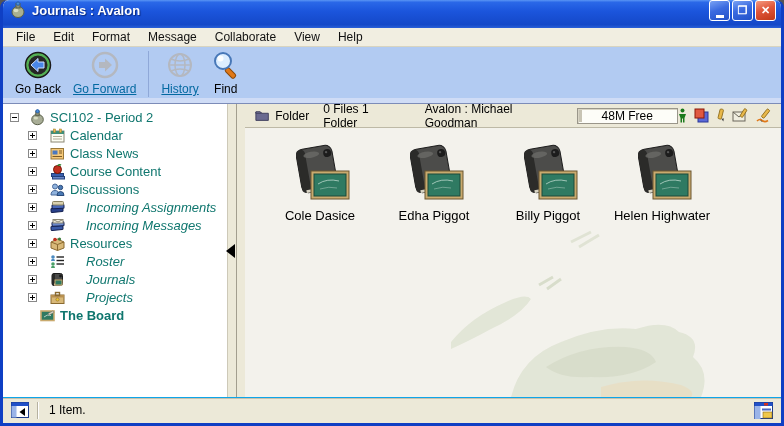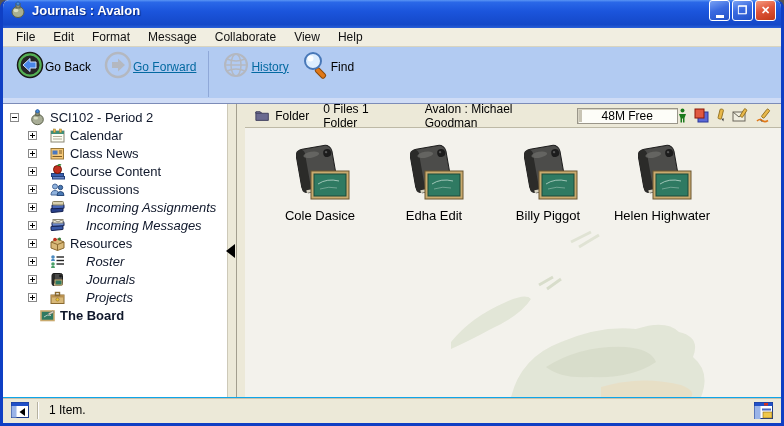--- a/index.html
+++ b/index.html
@@ -30,36 +30,36 @@
   .winbtn.close{ background:linear-gradient(160deg,#f49a80 0%,#e0563a 45%,#c03818 100%); }
   .winbtn span{ pointer-events:none; }
   .winbtn .min-glyph{ align-self:flex-end; margin:0 auto 2px auto; width:8px; height:3px; background:#fff; display:block;}
 
   
   .menubar{ height:19px; background:#f1eee1; display:flex; align-items:center; padding-left:4px; font-size:12px; border-bottom:1px solid #d8d4c0;}
   .menu-item{ padding:2px 9px; color:#111; }
 
   
   .toolbar{ height:56px; background:#b2cbf2; border-bottom:5px solid #cfdcf6; display:flex; align-items:flex-start; padding:3px 4px 0 6px; }
-  .toolbtn{ display:flex; flex-direction:row; align-items:center; padding:1px 6px; }
+  .toolbtn{ display:flex; flex-direction:column; align-items:center; padding:1px 6px; }
   .toolbtn .tb-icon{ width:30px; height:30px; }
   .toolbtn .tb-label{ font-size:12px; color:#000; margin-top:1px; white-space:nowrap;}
   .toolbtn.disabled .tb-label{ color:#0369a1;text-decoration:underline; }
   .tool-sep{ width:1px; height:46px; background:#8fa8d8; margin:1px 6px 0 6px; }
 
   
   .main{ display:flex; height:294px; border-top:1px solid #7c8cb8; }
   .tree-panel{ width:224px; background:#fff; padding-top:4px; overflow:hidden; position:relative;}
   .splitter{ width:10px; background:#ece9d8; border-left:1px solid #cdc9b8; border-right:1px solid #a29e8e; position:relative; }
   .splitter .collapse-arrow{
     position:absolute; top:140px; left:-2px;
     width:0; height:0; border-top:7px solid transparent; border-bottom:7px solid transparent; border-right:9px solid #000;
   }
 
-  .tree-row{ display:flex; align-items:center; height:18px; font-size:13px; color:#0f172a; white-space:nowrap;}
+  .tree-row{ display:flex; align-items:center; height:18px; font-size:13px; color:#0f766e; white-space:nowrap;}
   .tree-row .expander{
     width:9px; height:9px; border:1px solid #888; background:#fff; position:relative; flex:0 0 auto;
   }
   .expander::before, .expander.minus::before{
     content:""; position:absolute; left:1px; top:3px; width:5px; height:1px; background:#000;
   }
   .expander.plus::after{
     content:""; position:absolute; left:3px; top:1px; width:1px; height:5px; background:#000;
   }
   .tree-row.root .expander{ margin-left:7px; }
@@ -402,21 +402,21 @@
                 <circle cx="41" cy="13" r="4" fill="#1c1c1c"></circle>
                 <circle cx="40" cy="12" r="1.2" fill="#555"></circle>
               </g>
               <g>
                 <rect x="22" y="29" width="38" height="28" fill="#c9aa6e" stroke="#6a5630"></rect>
                 <rect x="25" y="32" width="32" height="22" fill="#2f7a62" stroke="#1c4a3a"></rect>
                 <path d="M29 42 Q38 36 50 39" fill="none" stroke="#bcd8cc" stroke-width="1" opacity="0.8"></path>
                 <path d="M31 47 Q40 44 48 46" fill="none" stroke="#9cc0b2" stroke-width="1" opacity="0.6"></path>
               </g>
             </svg>
-            <span class="j-label">Edha Edit</span>
+            <span class="j-label">Edha Piggot</span>
           </div>
 
           <div class="journal-item">
             <svg width="62" height="62" viewBox="0 0 62 62">
               <g transform="rotate(-10 28 28)">
                 <rect x="10" y="5" width="36" height="44" rx="7" fill="#4c4c4a" stroke="#1e1e1e"></rect>
                 <rect x="10" y="5" width="9" height="44" rx="4.5" fill="#2b2b29"></rect>
                 <path d="M14 46 L44 46 L44 49 L14 49 Z" fill="#d8d4c4"></path>
                 <ellipse cx="25" cy="12" rx="8" ry="3" fill="#6a6a66" opacity="0.8"></ellipse>
                 <circle cx="41" cy="13" r="4" fill="#1c1c1c"></circle>

